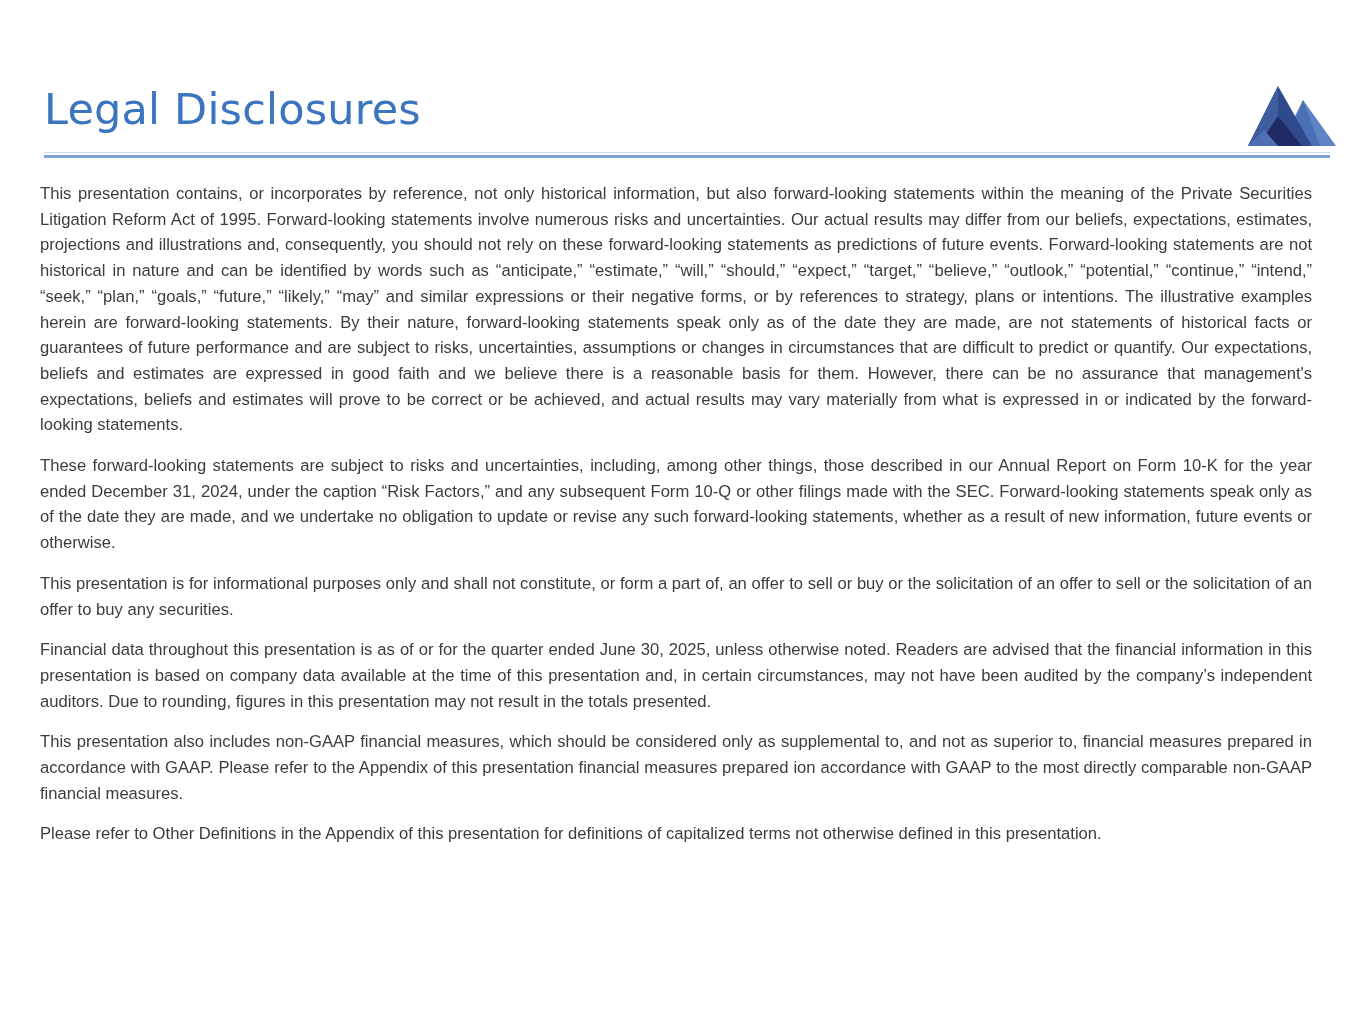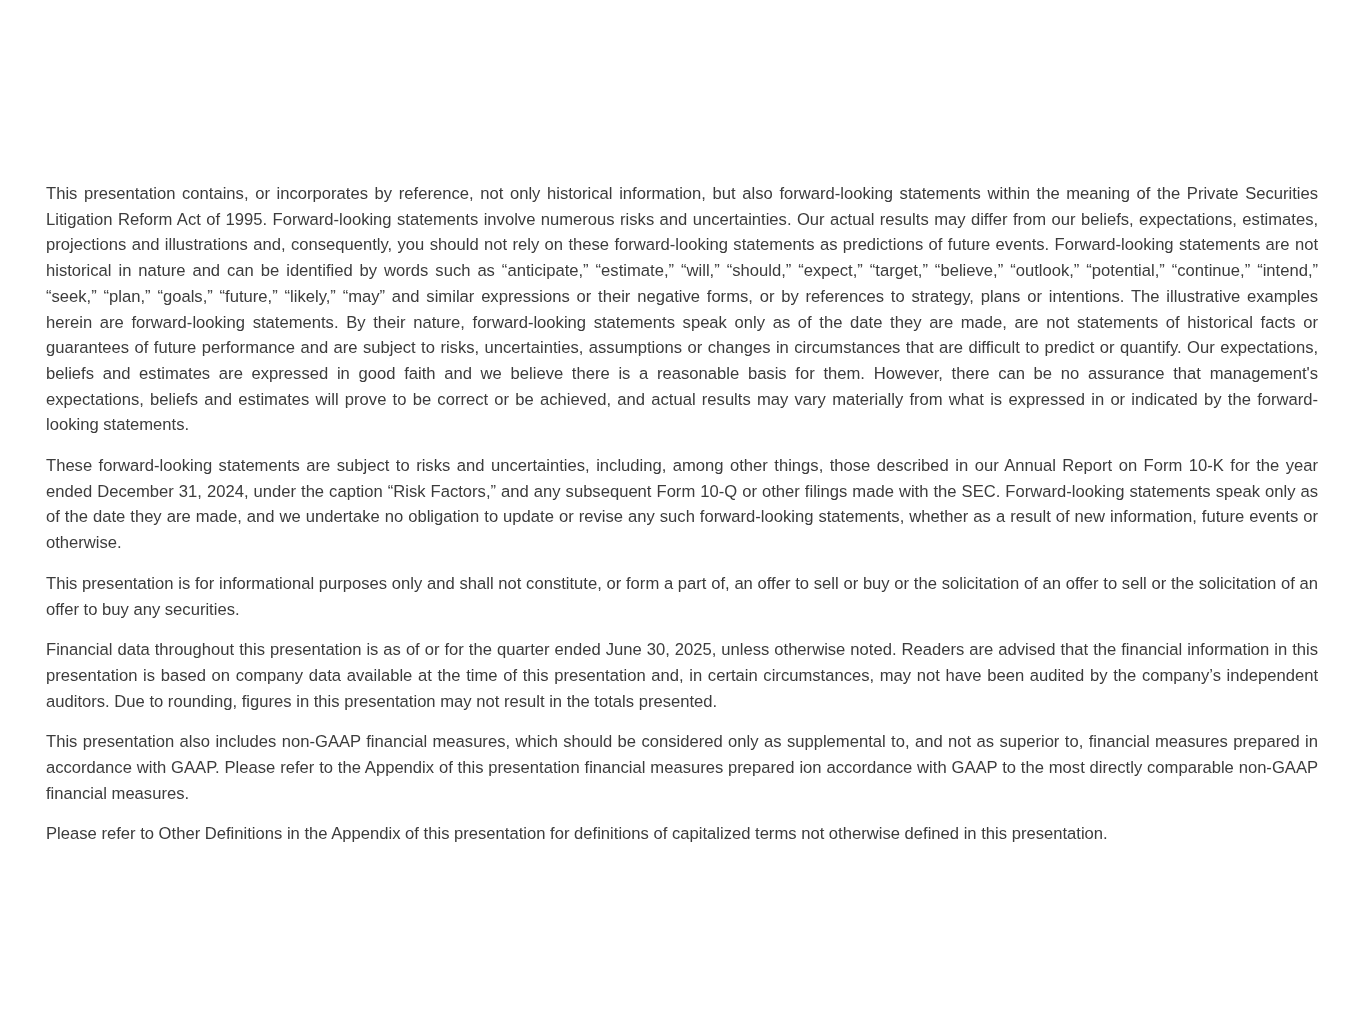--- a/index.html
+++ b/index.html
@@ -66,21 +66,21 @@
     left: 1240px;
     top: 84px;
     width: 96px;
     height: 66px;
   }
   .logo svg { display: block; }
 
   
   .body-copy {
     position: absolute;
-    left: 46px;
+    left: 40px;
     top: 181px;
     width: 1272px;
   }
 
   .para {
     font-family: "Liberation Sans", sans-serif;
     font-size: 17.4px;
     line-height: 25.7px;
     color: #3c3c3c;
     text-align: justify;
@@ -91,20 +91,47 @@
     width: 1332px;
     -webkit-font-smoothing: antialiased;
   }
   .para:last-child { margin-bottom: 0; }
 </style>
 </head>
 <body>
 
 <div class="slide">
 
+  <div class="header">
+
+    <div class="page-title">Legal Disclosures</div>
+
+    <div class="title-rule-thin"></div>
+    <div class="title-rule"></div>
+
+    <div class="logo">
+      <svg width="96" height="66" viewBox="0 0 96 66" xmlns="http://www.w3.org/2000/svg">
+
+        <polygon points="63,16 96,62 40,62" fill="#5E82C4"></polygon>
+
+        <polygon points="63,16 80,62 46,62" fill="#4A6FB5"></polygon>
+
+        <polygon points="38,2 72,62 8,62" fill="#2E4A8C"></polygon>
+
+        <polygon points="38,2 38,62 8,62" fill="#3E5C9E"></polygon>
+
+        <polygon points="38,32 62,62 18,62" fill="#1F2A63"></polygon>
+
+        <polygon points="8,62 18,62 12,62" fill="#6E91CE"></polygon>
+
+        <polygon points="24,46 38,62 8,62" fill="#4E6FB2"></polygon>
+      </svg>
+    </div>
+
+  </div>
 
   <div class="body-copy">
     <p class="para">This presentation contains, or incorporates by reference, not only historical information, but also forward-looking statements within the meaning of the Private Securities Litigation Reform Act of 1995. Forward-looking statements involve numerous risks and uncertainties. Our actual results may differ from our beliefs, expectations, estimates, projections and illustrations and, consequently, you should not rely on these forward-looking statements as predictions of future events. Forward-looking statements are not historical in nature and can be identified by words such as “anticipate,” “estimate,” “will,” “should,” “expect,” “target,” “believe,” “outlook,” “potential,” “continue,” “intend,” “seek,” “plan,” “goals,” “future,” “likely,” “may” and similar expressions or their negative forms, or by references to strategy, plans or intentions. The illustrative examples herein are forward-looking statements. By their nature, forward-looking statements speak only as of the date they are made, are not statements of historical facts or guarantees of future performance and are subject to risks, uncertainties, assumptions or changes in circumstances that are difficult to predict or quantify. Our expectations, beliefs and estimates are expressed in good faith and we believe there is a reasonable basis for them. However, there can be no assurance that management's expectations, beliefs and estimates will prove to be correct or be achieved, and actual results may vary materially from what is expressed in or indicated by the forward-looking statements.</p>
     <p class="para">These forward-looking statements are subject to risks and uncertainties, including, among other things, those described in our Annual Report on Form 10-K for the year ended December 31, 2024, under the caption “Risk Factors,” and any subsequent Form 10-Q or other filings made with the SEC.  Forward-looking statements speak only as of the date they are made, and we undertake no obligation to update or revise any such forward-looking statements, whether as a result of new information, future events or otherwise.</p>
     <p class="para">This presentation is for informational purposes only and shall not constitute, or form a part of, an offer to sell or buy or the solicitation of an offer to sell or the solicitation of an offer to buy any securities.</p>
     <p class="para">Financial data throughout this presentation is as of or for the quarter ended June 30, 2025, unless otherwise noted. Readers are advised that the financial information in this presentation is based on company data available at the time of this presentation and, in certain circumstances, may not have been audited by the company’s independent auditors.  Due to rounding, figures in this presentation may not result in the totals presented.</p>
     <p class="para">This presentation also includes non-GAAP financial measures, which should be considered only as supplemental to, and not as superior to, financial measures prepared in accordance with GAAP.  Please refer to the Appendix of this presentation financial measures prepared ion accordance with GAAP to the most directly comparable non-GAAP financial measures.</p>
     <p class="para">Please refer to Other Definitions in the Appendix of this presentation for definitions of capitalized terms not otherwise defined in this presentation.</p>
   </div>
 

